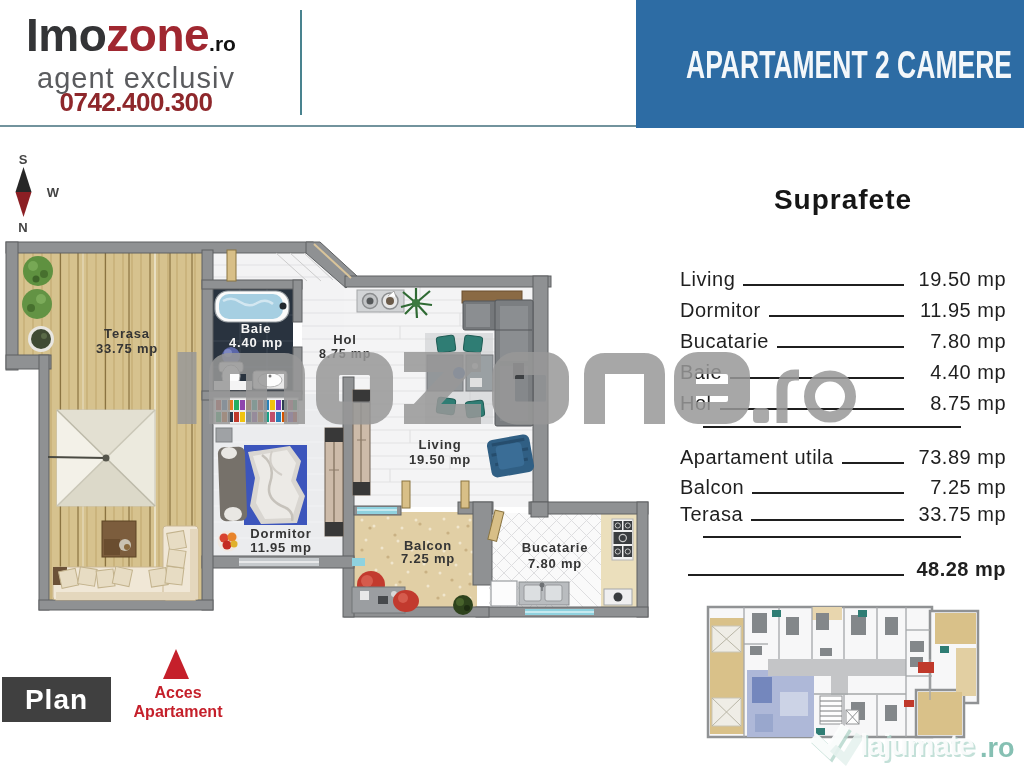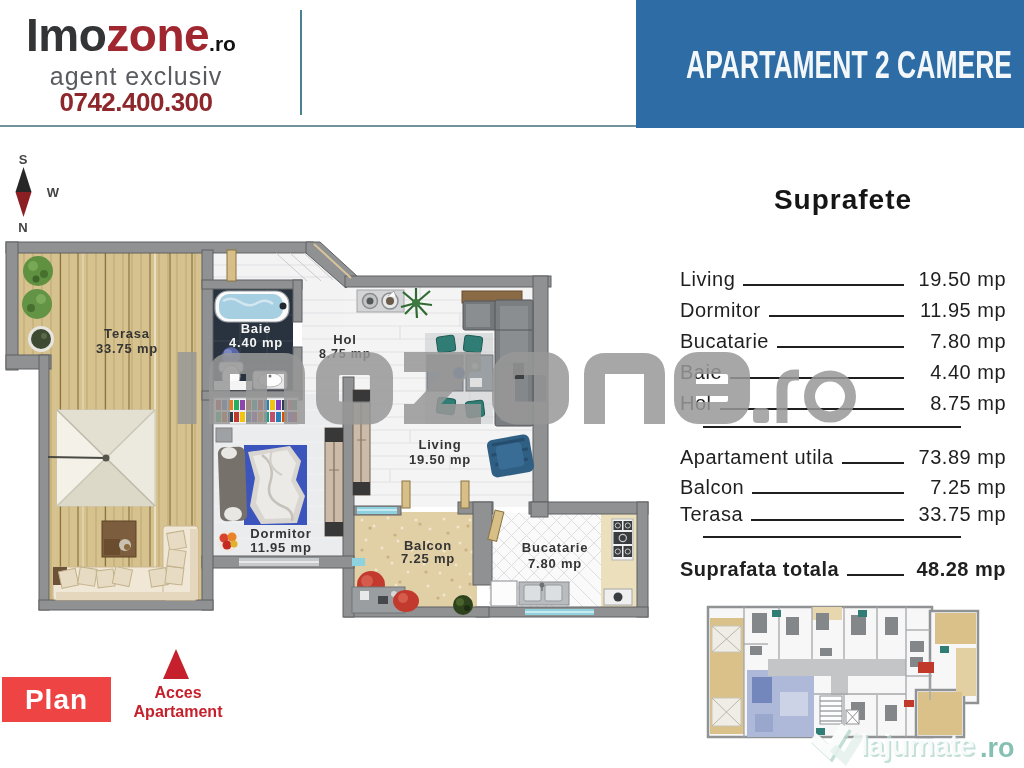--- a/index.html
+++ b/index.html
@@ -6,21 +6,21 @@
 .abs{position:absolute;}
 .row{position:absolute;left:680px;width:326px;display:flex;align-items:baseline;font-size:20px;color:#1f1f1f;}
 .row .lbl{white-space:nowrap;letter-spacing:0.5px;}
 .row .ln{flex:1;border-bottom:2px solid #1f1f1f;margin:0 10px 3px 8px;height:14px;}
 .row .val{width:92px;text-align:right;white-space:nowrap;letter-spacing:0.5px;}
 </style></head>
 <body>
 
 <div class="abs" style="left:26px;top:12px;width:230px;font-weight:bold;font-size:46px;letter-spacing:-0.5px;line-height:1;white-space:nowrap;"><span style="color:#333436;">Imo</span><span style="color:#a02730;">zone</span><span style="font-size:21px;color:#121212;letter-spacing:0;">.ro</span></div>
 
-<div class="abs" style="left:0px;top:62px;width:272px;text-align:center;font-size:25px;color:#5a5b5e;letter-spacing:1px;">agent exclusiv</div>
+<div class="abs" style="left:0px;top:62px;width:272px;text-align:center;font-size:29px;color:#5a5b5e;letter-spacing:1px;">agent exclusiv</div>
 
 <div class="abs" style="left:0px;top:87px;width:272px;text-align:center;font-size:26px;font-weight:bold;color:#8e272b;letter-spacing:-0.5px;">0742.400.300</div>
 
 <div class="abs" style="left:300px;top:10px;width:2px;height:105px;background:#49838f;"></div>
 
 <div class="abs" style="left:0px;top:125px;width:1024px;height:2px;background:#72939d;"></div>
 
 <div class="abs" style="left:636px;top:0px;width:388px;height:128px;background:#2d6ca4;"></div>
 
 <svg class="abs" style="left:636px;top:0px;" width="388" height="128">
@@ -75,26 +75,25 @@
 
 <div class="row" style="top:503px;">
     <span class="lbl">Terasa</span>
     <span class="ln"></span>
     <span class="val">33.75 mp</span>
   </div>
 
 <div class="abs" style="left:703px;top:536px;width:258px;height:2px;background:#1f1f1f;"></div>
 
 <div class="row" style="top:558px;font-weight:bold;">
-    <span class="lbl">Suprafata totala</span>
     <span class="ln"></span>
     <span class="val">48.28 mp</span>
   </div>
 
-<div class="abs" style="left:2px;top:677px;width:109px;height:45px;background:#ef4444;color:#fff;font-weight:bold;font-size:28px;text-align:center;line-height:45px;letter-spacing:1px;">Plan</div>
+<div class="abs" style="left:2px;top:677px;width:109px;height:45px;background:#404040;color:#fff;font-weight:bold;font-size:28px;text-align:center;line-height:45px;letter-spacing:1px;">Plan</div>
 
 <div class="abs" style="left:163px;top:649px;width:0;height:0;border-left:13px solid transparent;border-right:13px solid transparent;border-bottom:30px solid #c5202b;"></div>
 
 <div class="abs" style="left:108px;top:684px;width:140px;text-align:center;font-size:16px;font-weight:bold;color:#c5202b;line-height:1.17;">Acces<br>Apartament</div>
 
 <svg class="abs" style="left:0;top:0;" width="1024" height="768" viewBox="0 0 1024 768">
 
 <g>
 <text x="23" y="164" font-size="13" font-weight="bold" fill="#444" text-anchor="middle">S</text>
 <polygon points="23.5,167 31.5,192 15.5,192" fill="#272727"></polygon>

